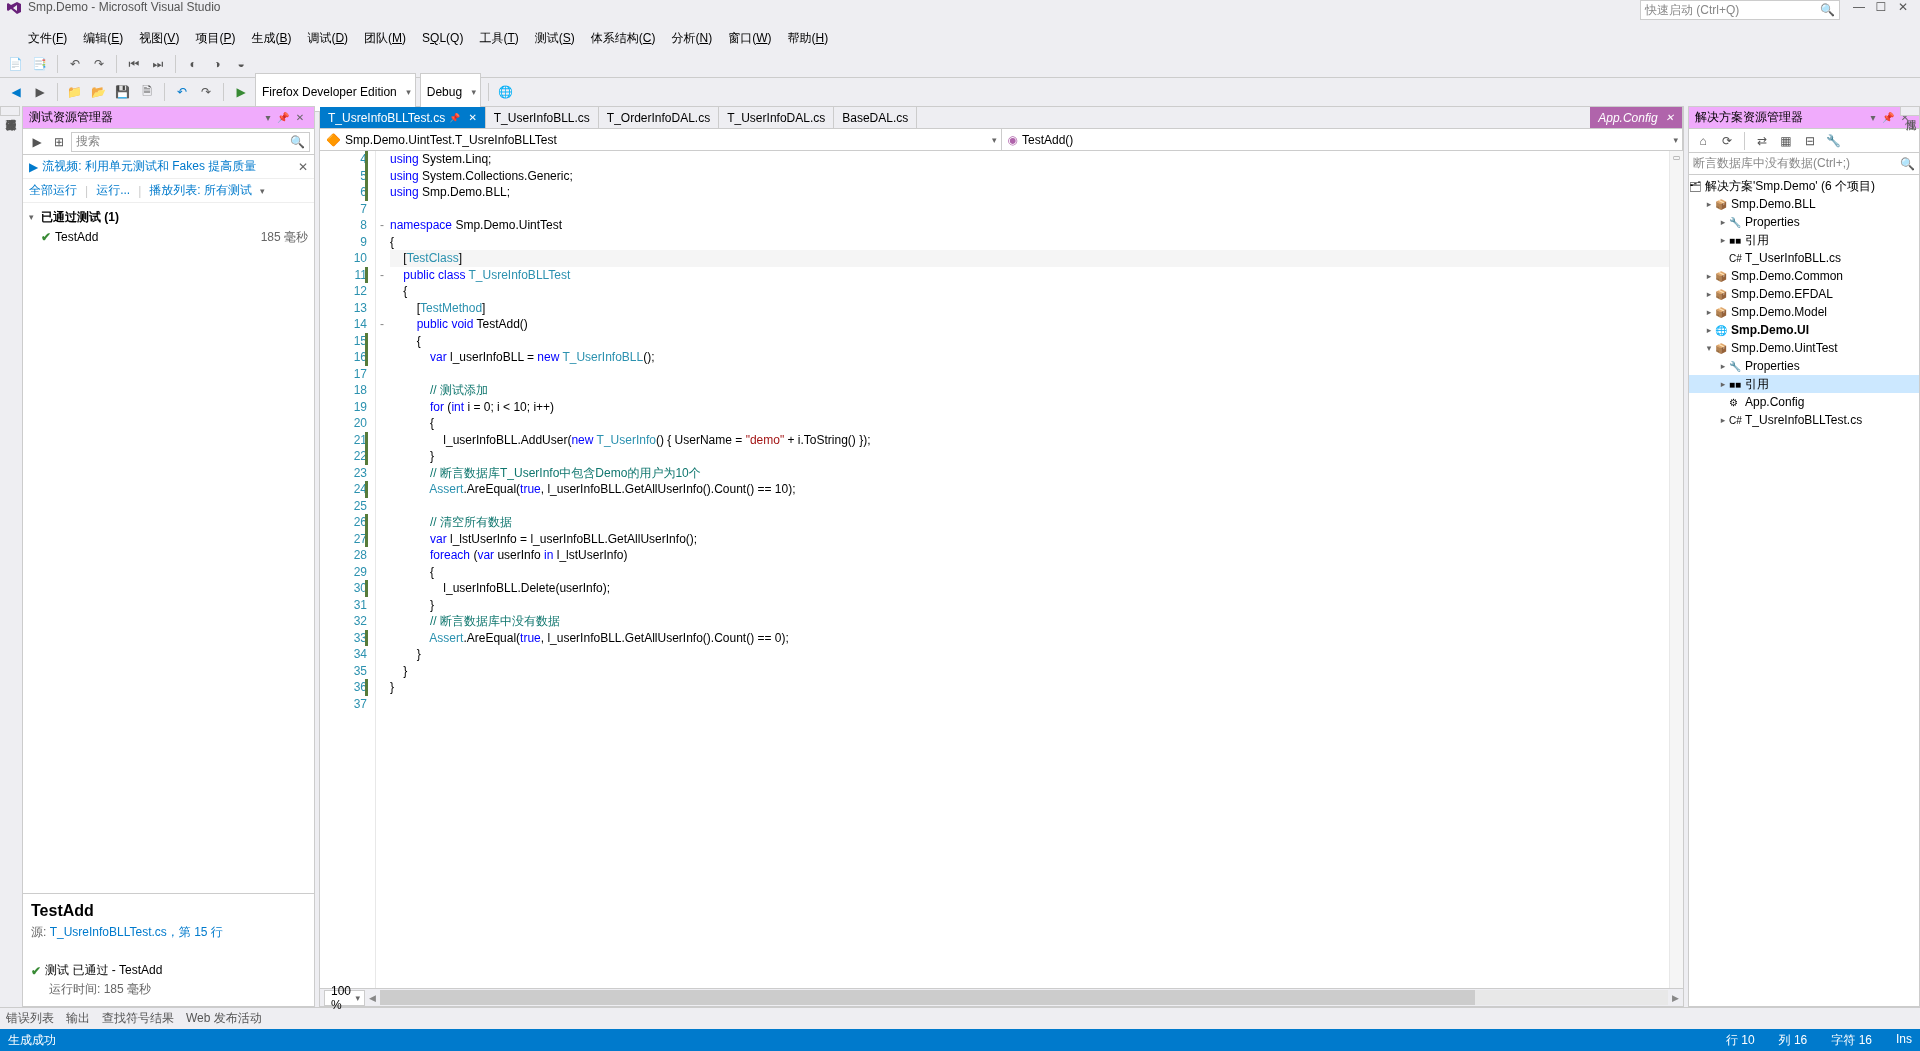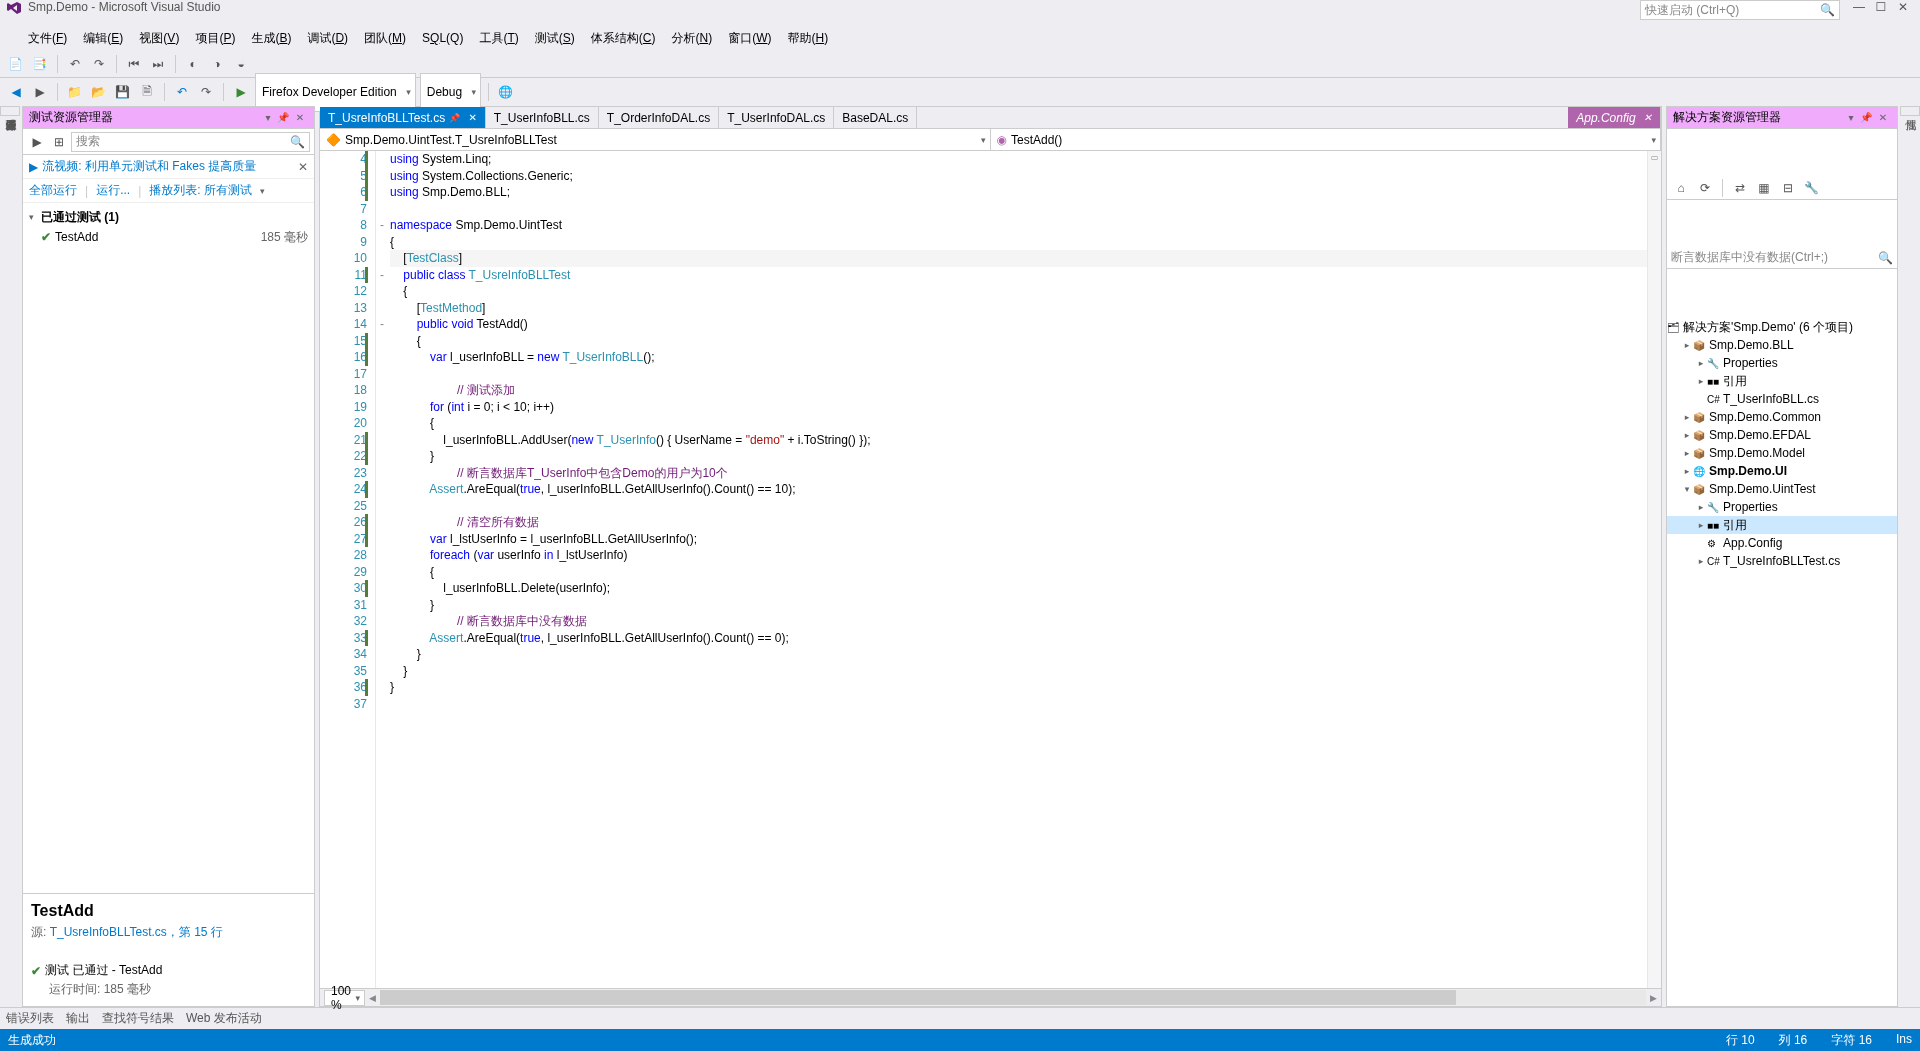--- a/index.html
+++ b/index.html
@@ -58,21 +58,21 @@
 .gutter { width: 56px; background: #fff; border-right: 1px solid #e8e8e8; text-align: right; padding-right: 8px; color: #2b91af; font-family: Consolas, monospace; font-size: 13px; line-height: 16.5px; }
 .gutter .line { height: 16.5px; position: relative; }
 .gutter .greenbar { position: absolute; right: -1px; top: 0; width: 3px; height: 100%; background: #577b3a; }
 .fold-gutter { width: 12px; background: #fff; font-family: Consolas, monospace; font-size: 10px; line-height: 16.5px; color: #888; }
 .fold-gutter .line { height: 16.5px; text-align: center; }
 .code { flex: 1; font-family: Consolas, monospace; font-size: 13px; line-height: 16.5px; white-space: pre; overflow: auto; padding-left: 2px; }
 .code .hl-line { background: #f5f5f5; display: inline-block; width: 100%; }
 .kw { color: #0000ff; }
 .type { color: #2b91af; }
 .str { color: #a31515; }
-.cmt { color: #701a75; margin-left: 27px; }
+.cmt { color: #0f766e; }
 .zoom-bar { height: 18px; background: #eeeef2; display: flex; align-items: center; padding: 0 4px; gap: 4px; border-top: 1px solid #ccc; }
 .zoom-bar .scroll-track { flex:1; height: 15px; background: #e8e8e8; position: relative; }
 .zoom-bar .scroll-thumb { position: absolute; left: 0; width: 85%; height:100%; background: #ccc; }
 .right-panel { width: 232px; background: #fff; display: flex; flex-direction: column; border: 1px solid #ccc; }
 .sol-toolbar { height: 24px; display: flex; align-items: center; padding: 0 4px; border-bottom: 1px solid #ccc; gap: 4px; }
 .sol-search { height: 22px; border-bottom: 1px solid #ccc; padding: 0 4px; color: #888; display: flex; align-items: center; justify-content: space-between; }
 .sol-tree { flex: 1; padding: 2px 0; overflow: auto; }
 .sol-row { display: flex; align-items: center; height: 18px; cursor: pointer; }
 .sol-row.selected { background: #cce8ff; }
 .sol-row .expander { width: 12px; text-align: center; color: #666; font-size: 9px; }
@@ -335,21 +335,21 @@
           <span>100 %</span>
         </div>
       <span style="font-size:9px;color:#888">◀</span>
       <div class="scroll-track">
           <div class="scroll-thumb"></div>
         </div>
       <span style="font-size:9px;color:#888">▶</span>
     </div>
   </div>
 
-  <div class="right-panel" style="margin-right:22px;gap:47px;">
+  <div class="right-panel" style="">
     <div class="panel-header">
       <span class="ptitle">解决方案资源管理器</span>
       <span class="pbtn">▾</span>
       <span class="pbtn">📌</span>
       <span class="pbtn">✕</span>
     </div>
     <div class="sol-toolbar">
       <span class="tbtn">⌂</span>
       <span class="tbtn">⟳</span>
       <span class="sep"></span>

